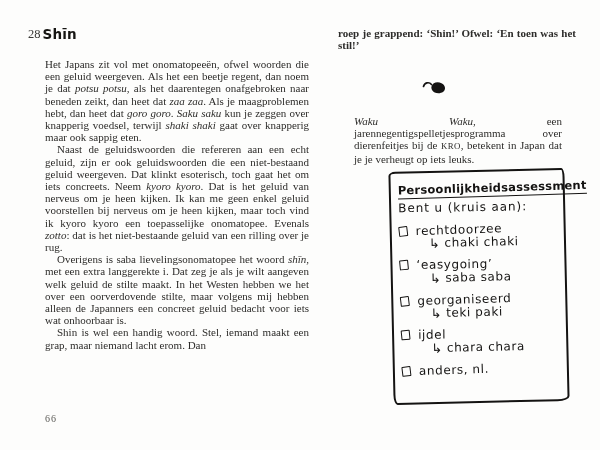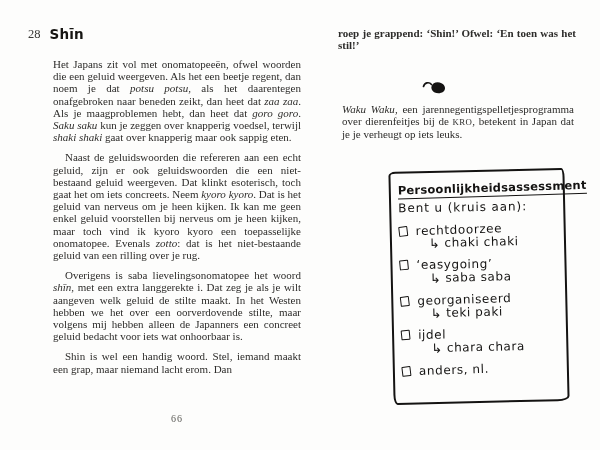--- a/index.html
+++ b/index.html
@@ -7,54 +7,54 @@
     width:600px;height:450px;position:relative;overflow:hidden;
     background:#fdfdfc;
     font-family:"Liberation Serif", serif;
     color:#2d2c2a;
     -webkit-font-smoothing:antialiased;
   }
   .spread{position:absolute;inset:0;}
 
   
   .left-page{position:absolute;left:28px;top:26px;width:286px;}
-  .chapter-header{display:flex;align-items:flex-end;gap:9px;}
+  .chapter-header{display:flex;align-items:flex-end;gap:2px;}
   .chapter-number{font-size:12.5px;color:#3a3936;}
   .chapter-title{
     font-family:"DejaVu Sans", sans-serif;font-weight:bold;
     font-size:13.5px;color:#161512;letter-spacing:.2px;
   }
   .body-block{
     margin-left:17px;margin-top:16px;width:264px;
     font-size:11px;line-height:12.2px;text-align:justify;
   }
-  .body-block p{margin:8px;}
+  .body-block p{margin:0;}
   .body-block p.indent{text-indent:12px;}
   .it{font-style:italic;}
   .sc{font-size:.8em;letter-spacing:.4px;}
 
   .pagenum{
     position:absolute;top:413px;font-size:10px;color:#5a5955;
-    text-align:center;letter-spacing:1px;
+    text-align:left;letter-spacing:1px;
   }
   .pagenum.left{left:45px;width:264px;}
   .pagenum.right{left:338px;width:238px;}
 
   
   .rp-top{
     position:absolute;left:338px;top:27px;width:238px;
     font-size:11px;line-height:12.2px;text-align:justify;
   }
   .rp-top p{margin:0;font-weight:bold;}
   .ornament{position:absolute;left:421px;top:78px;width:30px;height:20px;}
   .rp-waku{
     position:absolute;left:338px;top:99px;width:240px;
     font-size:11px;line-height:12.2px;text-align:justify;
   }
-  .rp-waku p{margin:4px;}
+  .rp-waku p{margin:16px;}
 
   
   .assessment-box{
     position:absolute;left:391px;top:170px;width:176px;height:233px;
     box-sizing:border-box;padding:5px 7px 4px 7px;
     border:2px solid #141312;
     border-radius:7px 3px 12px 4px / 4px 9px 5px 10px;
     transform:rotate(-1.3deg);
     font-family:"DejaVu Sans", sans-serif;color:#141312;
     background:transparent;

